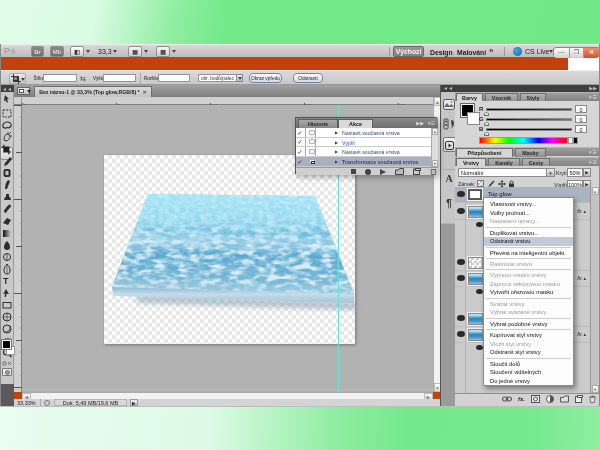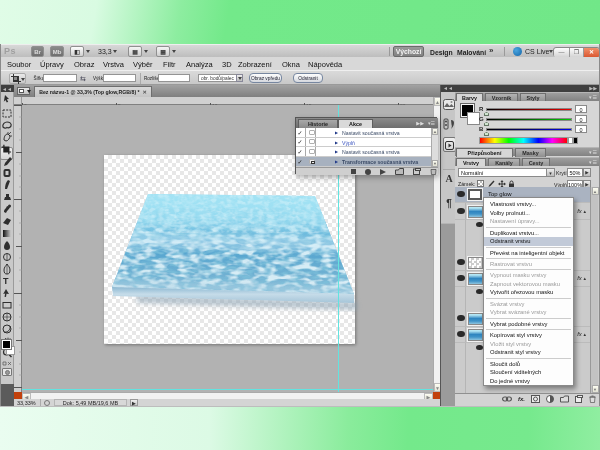--- a/index.html
+++ b/index.html
@@ -144,33 +144,20 @@
     <span class="abs" style="left:504px;top:2px;width:1px;height:9px;background:#9a9a9a;"></span>
     <span class="abs" style="left:513px;top:2px;width:9px;height:9px;border-radius:50%;background:radial-gradient(circle at 35% 35%,#4aa6e0,#1565a8);"></span>
     <span class="abs" style="left:525px;top:3px;font-size:7px;color:#222;">CS Live</span>
       <span class="abs da" style="left:549px;"></span>
     <span class="abs" id="winbtns">
       <span class="wb" style="border-radius:3px 0 0 3px;">—</span>
         <span class="wb" style="border-left:1px solid #999;border-right:1px solid #999;">❐</span>
         <span class="wb" style="background:linear-gradient(#f0906a,#d8512b);color:#fff;border-radius:0 3px 3px 0;font-weight:bold;">✕</span>
     </span>
   </div>
-  <div class="abs" id="menubar">
-    <span style="left:7px">Soubor</span>
-    <span style="left:40px">Úpravy</span>
-    <span style="left:74px">Obraz</span>
-    <span style="left:103px">Vrstva</span>
-    <span style="left:133px">Výběr</span>
-    <span style="left:163px">Filtr</span>
-    <span style="left:186px">Analýza</span>
-    <span style="left:222px">3D</span>
-    <span style="left:238px">Zobrazení</span>
-    <span style="left:282px">Okna</span>
-    <span style="left:308px">Nápověda</span>
-  </div>
   <div class="abs" id="optbar">
     <span class="abs" style="left:9px;top:2px;width:17px;height:11px;border:1px solid #aaa;border-radius:2px;background:linear-gradient(#e9e9e9,#c9c9c9);"></span>
     <svg class="abs" style="left:11px;top:3px;" width="10" height="10" viewBox="0 0 10 10">
         <path d="M2 0v2h-2v1h2v5h5v2h1v-2h2v-1h-2v-5h-5v-2z" fill="#333"></path>
         <path d="M3 3h3v3h-3z" fill="#888"></path>
       </svg>
     <span class="abs da" style="left:21px;top:7px;"></span>
     <span class="abs ol" style="left:33.5px;">Šířka:</span>
     <span class="abs oin" style="left:43px;width:34px;"></span>
     <span class="abs" style="left:80px;top:4px;font-size:7px;color:#445;">⇆</span>

